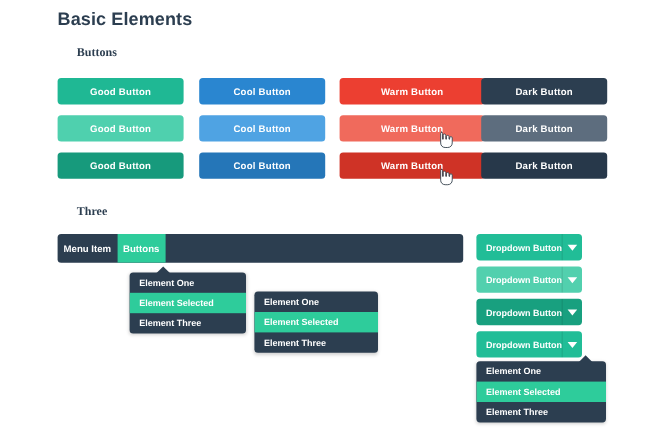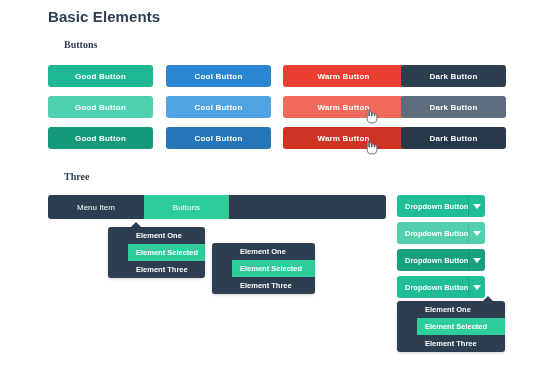--- a/index.html
+++ b/index.html
@@ -75,41 +75,40 @@
     height: 24px;
     border-radius: 3px;
     background: #2c3e50;
     display: flex;
     align-items: stretch;
     overflow: hidden;
   }
   .nav-item {
     display: flex;
     align-items: center;
-    padding: 0 29px;
+    padding: 0 5px;
     font-size: 8px;
-    font-weight: normal;
+    font-weight: bold;
     color: #ffffff;
     white-space: nowrap;
     user-select: none;
   }
   .nav-item.active { background: #2ecc9b; }
 
   
   .dropdown-panel {
     position: absolute;
     background: #2c3e50;
     border-radius: 3px;
     overflow: visible;
     box-shadow: 0 1px 3px rgba(0,0,0,0.18);
   }
   .dropdown-panel .inner {
     border-radius: 3px;
     overflow: hidden;
-    padding-left: 20px;
   }
   .dd-item {
     height: 17px;
     display: flex;
     align-items: center;
     padding: 0 8px;
     font-size: 7.5px;
     font-weight: bold;
     color: #ffffff;
     white-space: nowrap;

